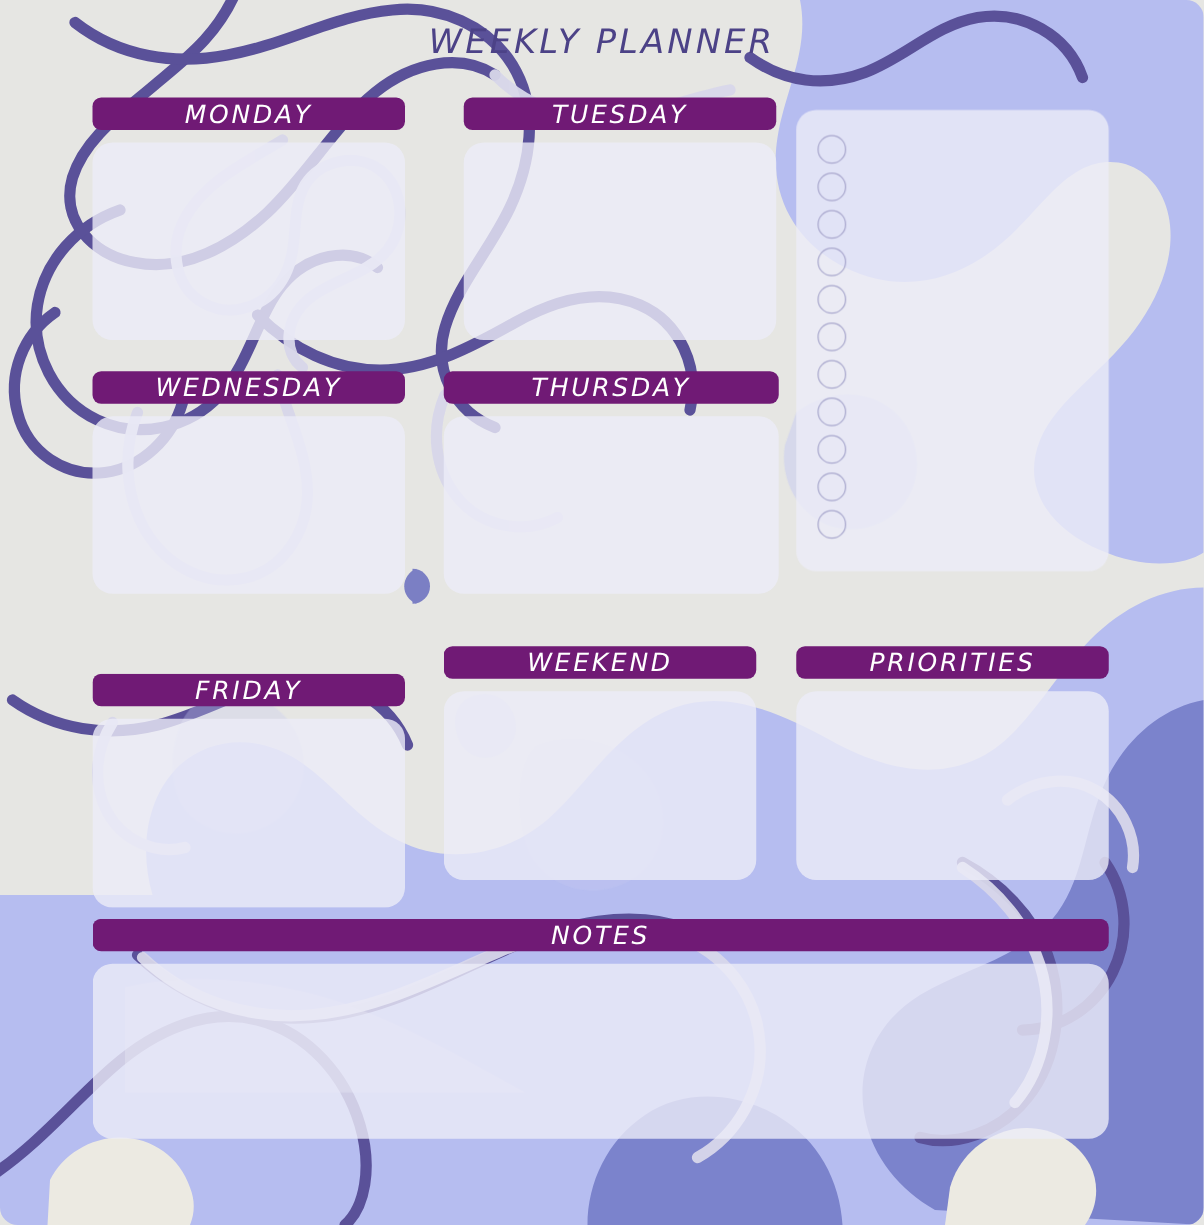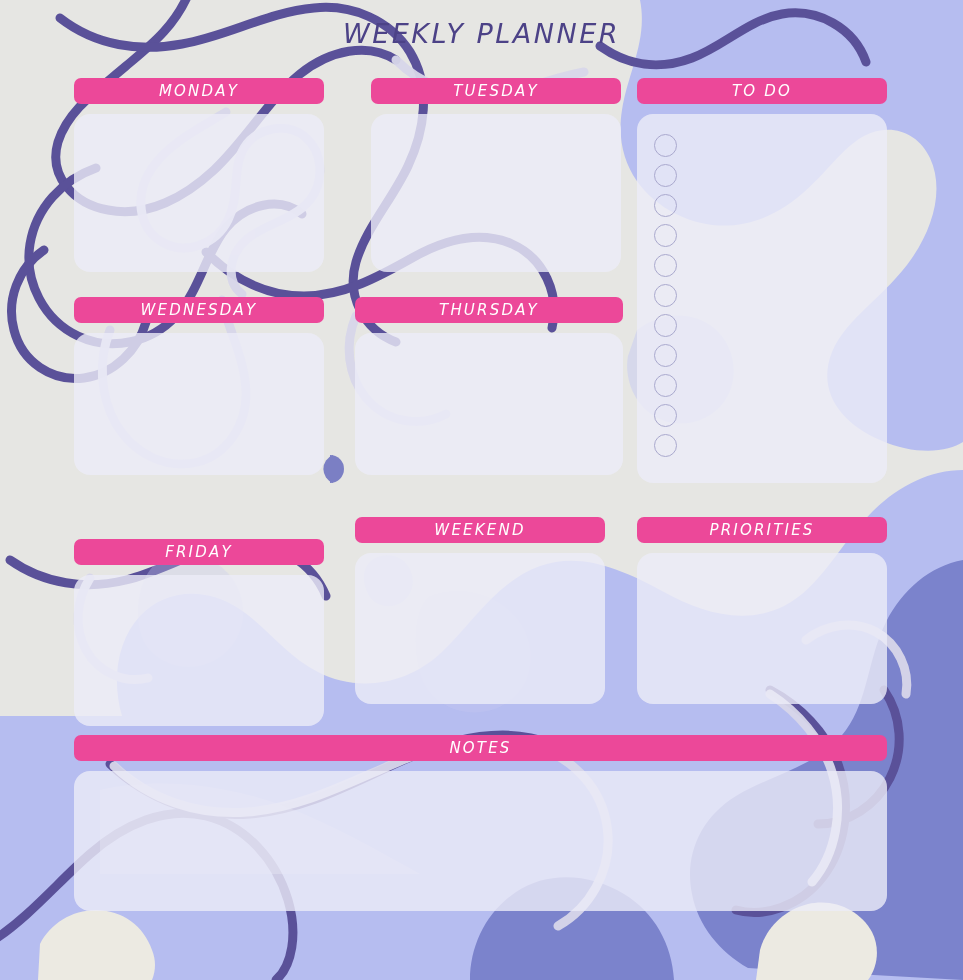--- a/index.html
+++ b/index.html
@@ -7,20 +7,21 @@
     padding: 0;
     background: #e6e6e3;
   }
   #page {
     position: relative;
     width: 963px;
     height: 980px;
     overflow: hidden;
     background: #e6e6e3;
     font-family: "DejaVu Sans", sans-serif;
+    border-radius: 14px;
   }
 
   
   #bg-art {
     position: absolute;
     left: 0; top: 0;
     width: 963px; height: 980px;
     pointer-events: none;
   }
   #card-art {
@@ -49,25 +50,25 @@
   
   .section {
     position: absolute;
     z-index: 5;
   }
   .sec-header {
     box-sizing: border-box;
     width: 100%;
     height: 26px;
     border-radius: 7px;
-    background: #ec4899;
+    background: #701a75;
     color: #ffffff;
     font-style: italic;
     font-weight: 500;
-    font-size: 15px;
+    font-size: 20px;
     letter-spacing: 2.2px;
     display: flex;
     align-items: center;
     justify-content: center;
     line-height: 1;
     text-align: right;
   }
   .sec-card {
     box-sizing: border-box;
     width: 100%;
@@ -227,21 +228,20 @@
     <div class="sec-header">MONDAY</div>
     <div class="sec-card" style="height:158px;"></div>
   </div>
 
   <div class="section" style="left:355px; top:78px; width:250px;padding-left:16px;">
     <div class="sec-header">TUESDAY</div>
     <div class="sec-card" style="height:158px;"></div>
   </div>
 
   <div class="section" style="left:637px; top:78px; width:250px;">
-    <div class="sec-header">TO DO</div>
     <div class="sec-card todo-card" style="height:369px;">
       <div class="todo-circles" id="todo-circles">
           <div class="todo-circle"></div>
           <div class="todo-circle"></div>
           <div class="todo-circle"></div>
           <div class="todo-circle"></div>
           <div class="todo-circle"></div>
           <div class="todo-circle"></div>
           <div class="todo-circle"></div>
           <div class="todo-circle"></div>

